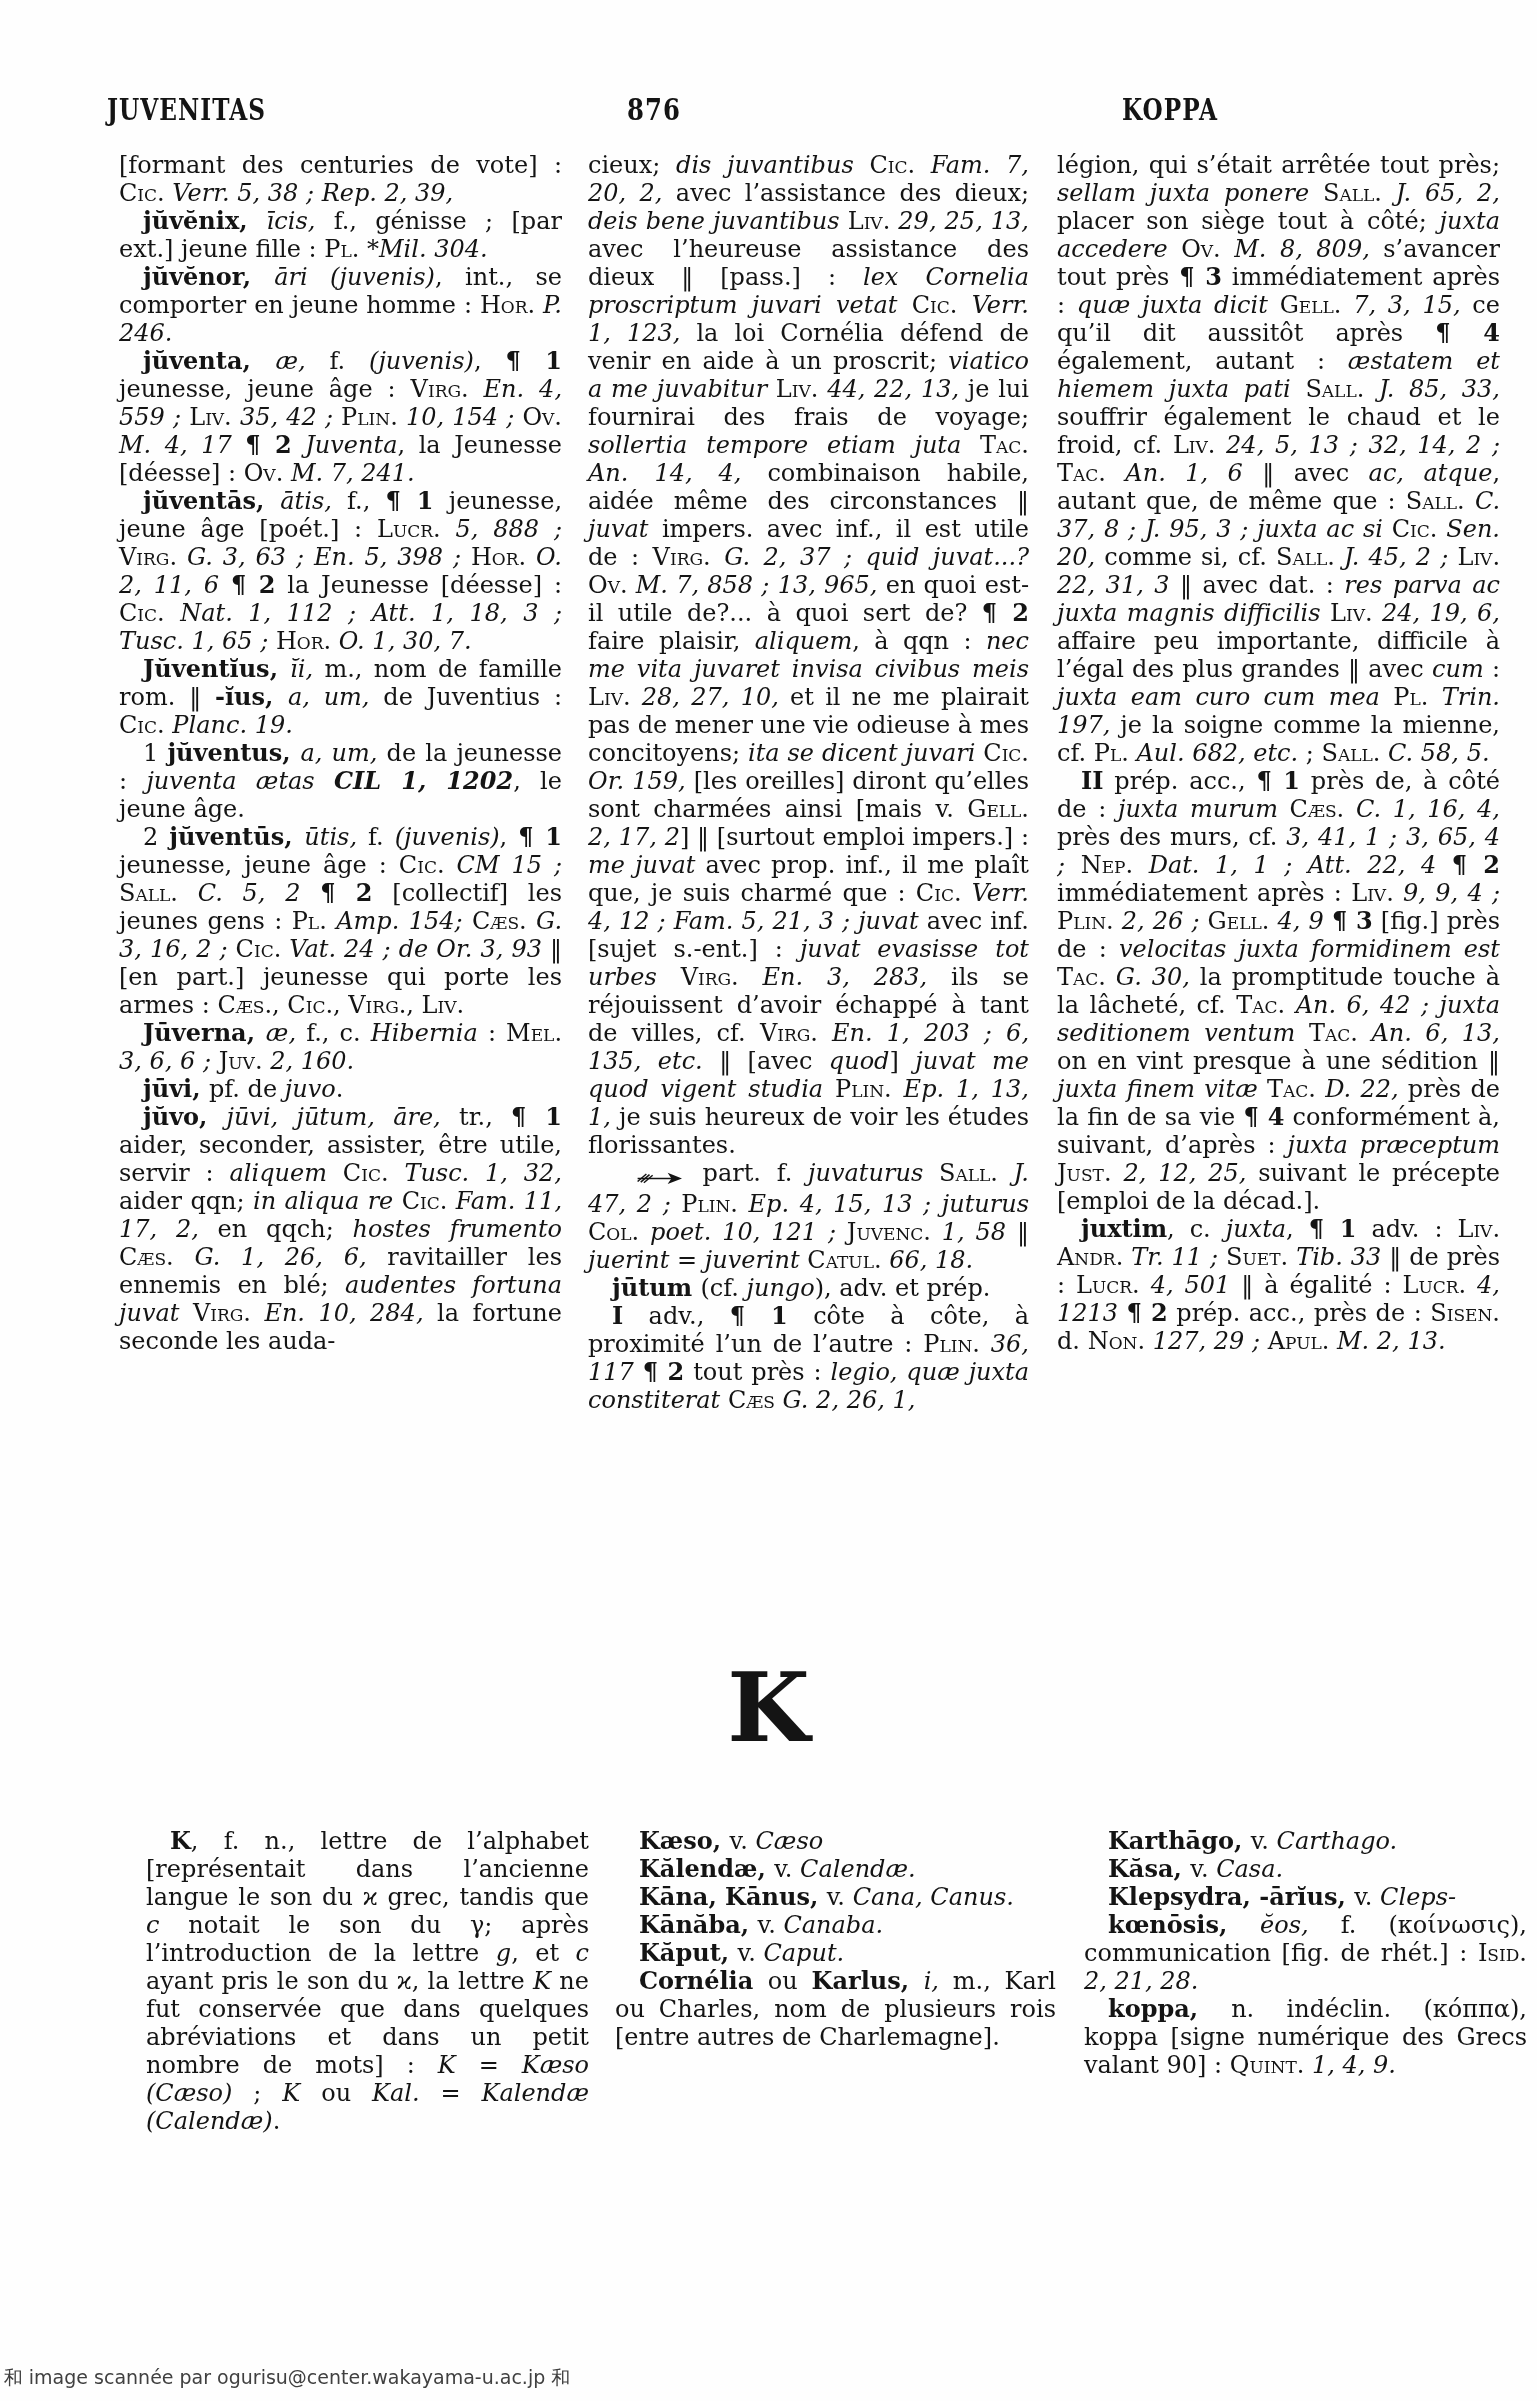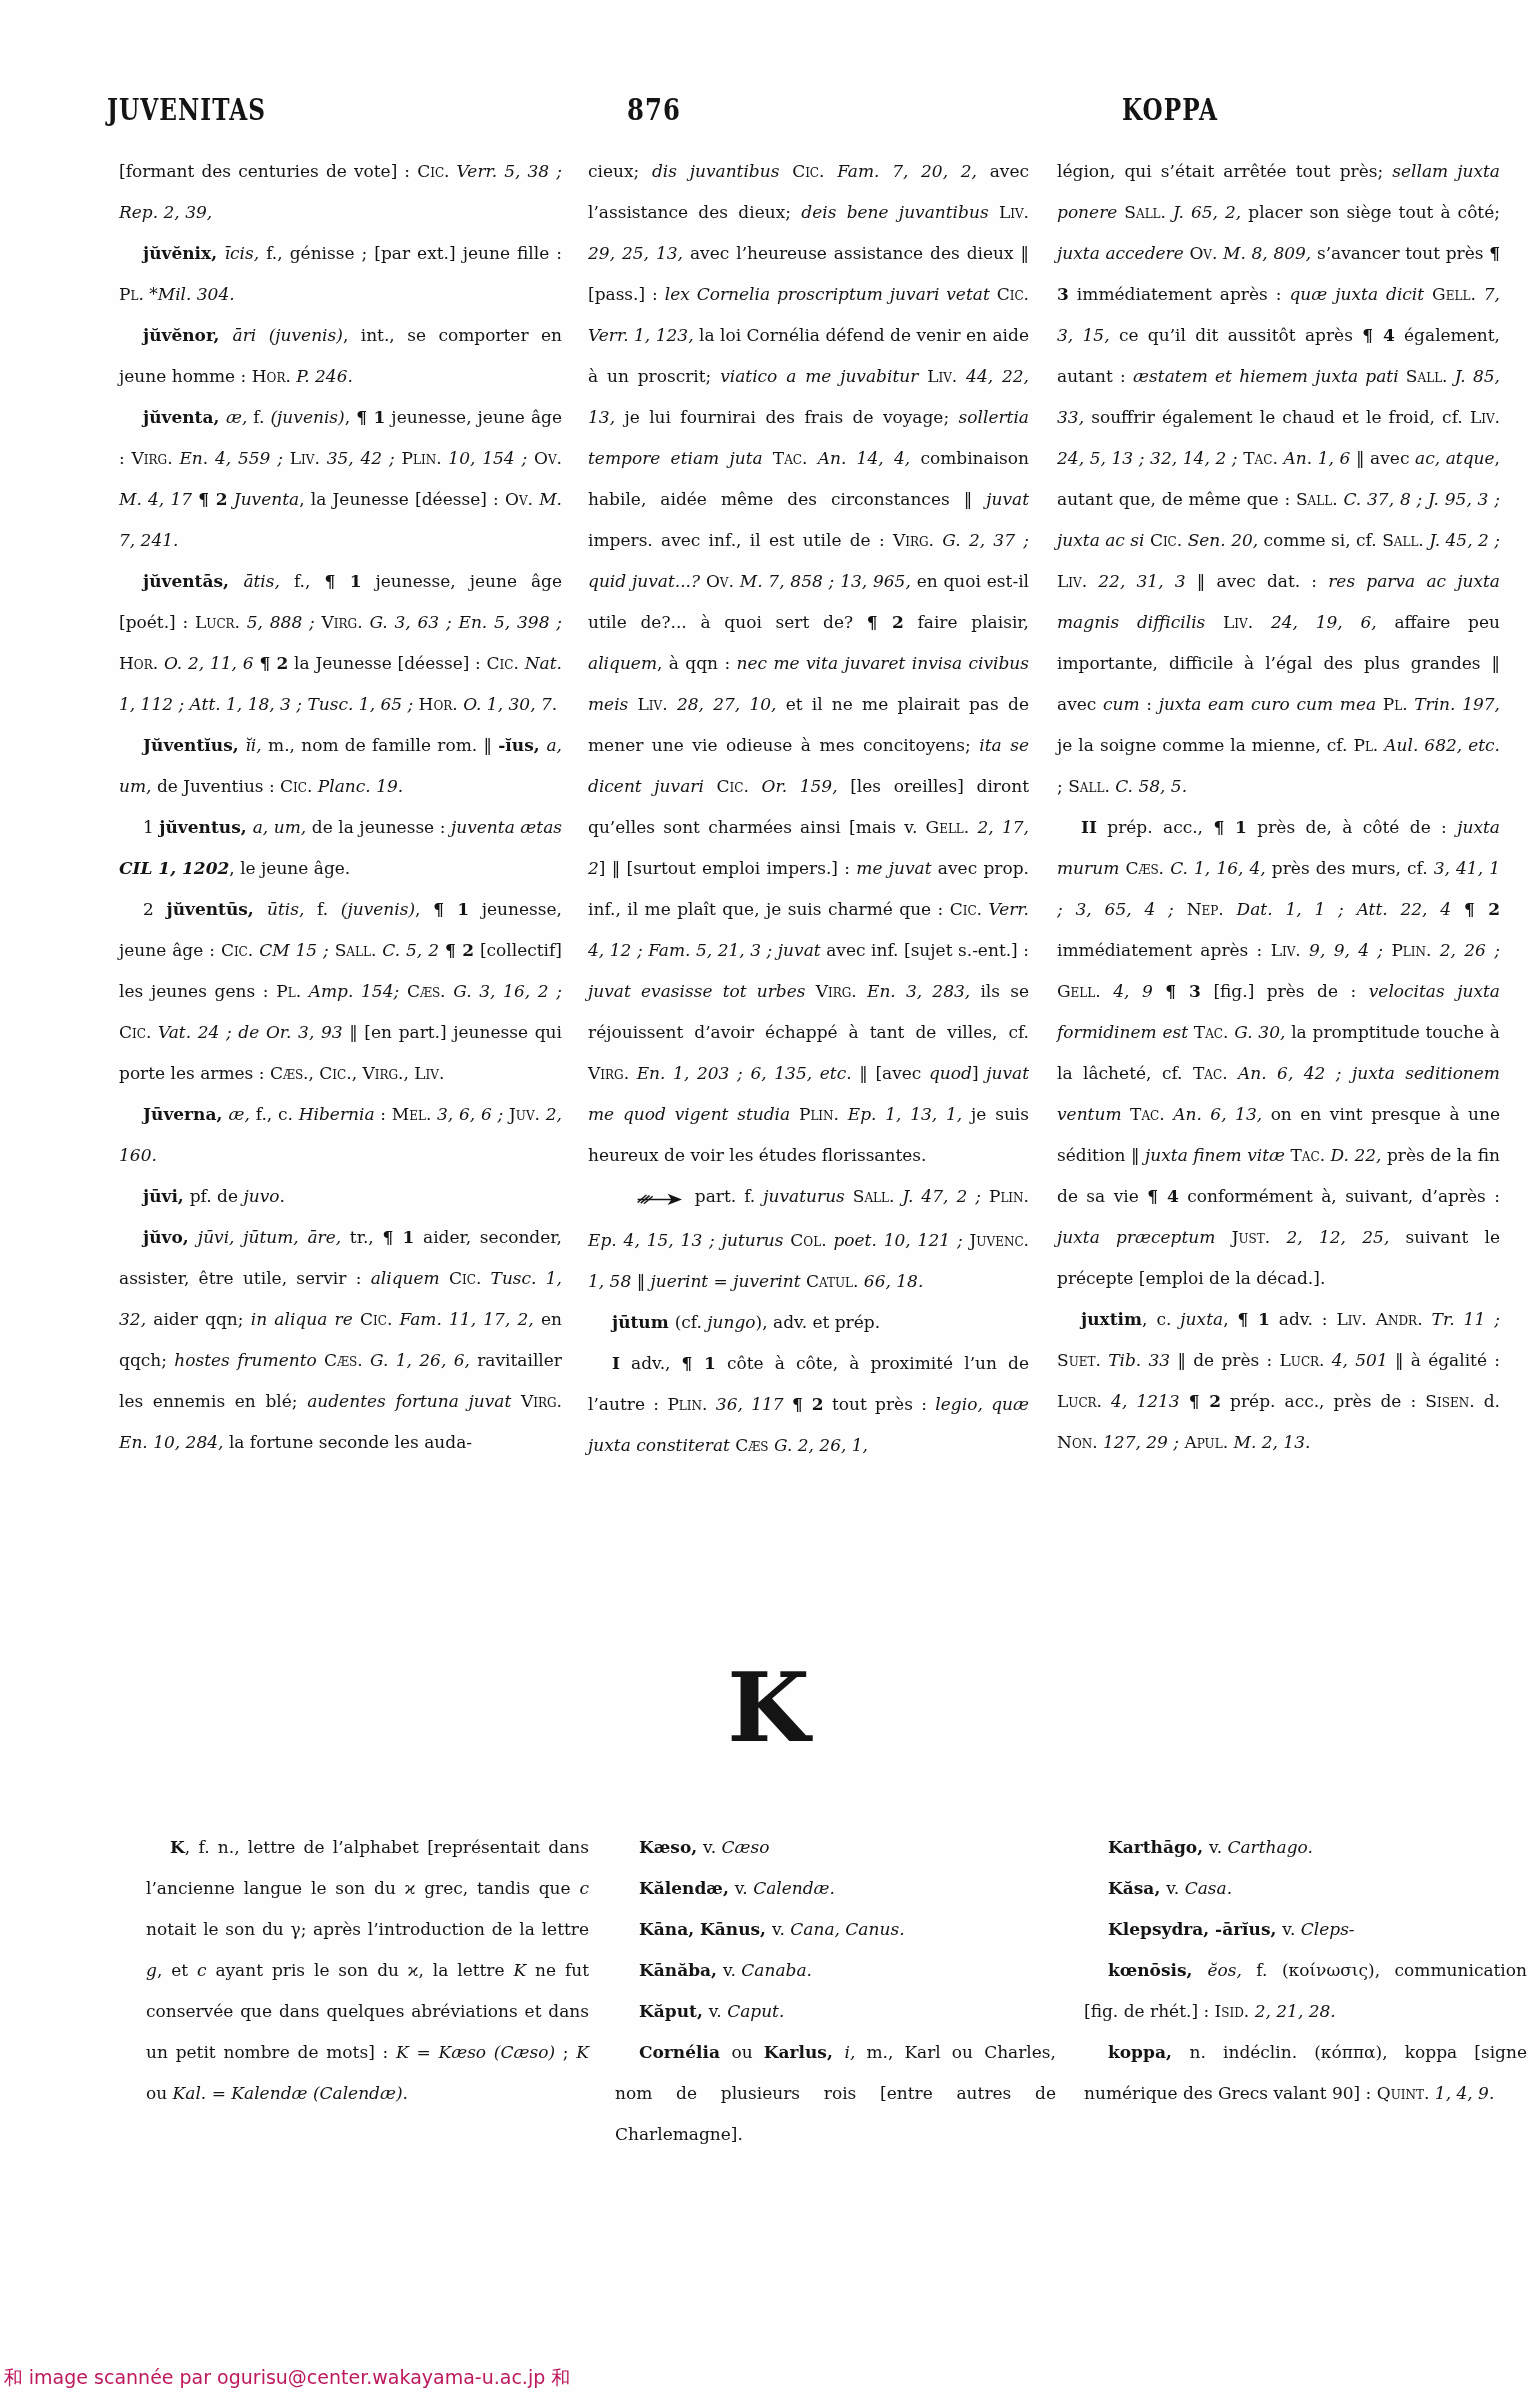--- a/index.html
+++ b/index.html
@@ -11,21 +11,21 @@
   .page{position:absolute;inset:0;border-radius:21px;}
   
   .running-head span{
     position:absolute;top:93px;font-weight:bold;font-size:29px;
     letter-spacing:1.3px;white-space:nowrap;
   }
   .head-left{left:107px;transform:scaleX(0.80);transform-origin:left center;}
   .head-center{left:654px;transform:translateX(-50%) scaleX(0.84);}
   .head-right{left:1170px;transform:translateX(-50%) scaleX(0.80);}
   
-  .col{position:absolute;font-size:17px;line-height:41px;text-align:justify;}
+  .col{position:absolute;font-size:24px;line-height:28px;text-align:justify;}
   .col-1{left:119px;width:443px;}
   .col-2{left:588px;width:441px;}
   .col-3{left:1057px;width:443px;}
   .top-cols .col{top:151px;}
   .k-cols .col{top:1827px;margin-left:27px;}
   .para{margin:0;text-align:justify;}
   .para.ind{text-indent:24px;}
   .t-n{font-style:normal;}
   .t-b{font-weight:bold;}
   .t-i{font-style:italic;}
@@ -35,21 +35,21 @@
   .big-letter{
     position:absolute;top:1660px;left:0;width:1537px;text-align:center;
     font-size:95px;font-weight:bold;line-height:95px;
   }
   
   .arrow{display:inline-block;vertical-align:-2.5px;margin-right:3.8px;}
   
   .watermark{
     position:absolute;left:3.8px;top:2365px;
     font-family:"DejaVu Sans","Liberation Sans",sans-serif;
-    font-size:19px;color:#be185d;font-weight:normal;letter-spacing:0px;
+    font-size:19px;color:#404040;font-weight:normal;letter-spacing:0px;
   }
 </style>
 </head>
 <body>
 
 <div class="page">
 
   <header class="running-head">
     <span class="head-left">JUVENITAS</span>
     <span class="head-center">876</span>

